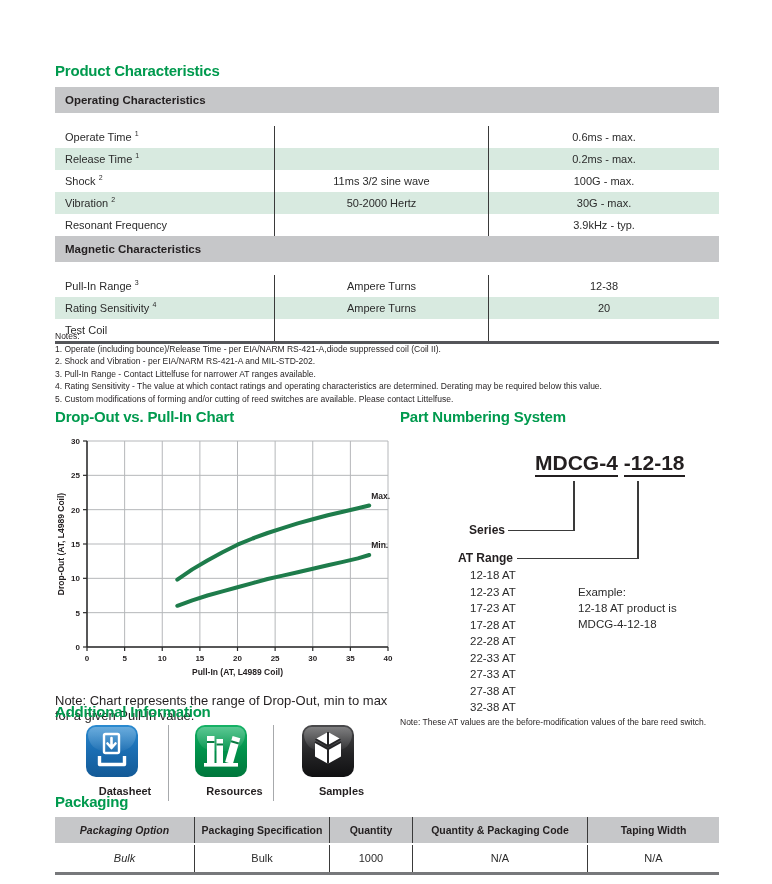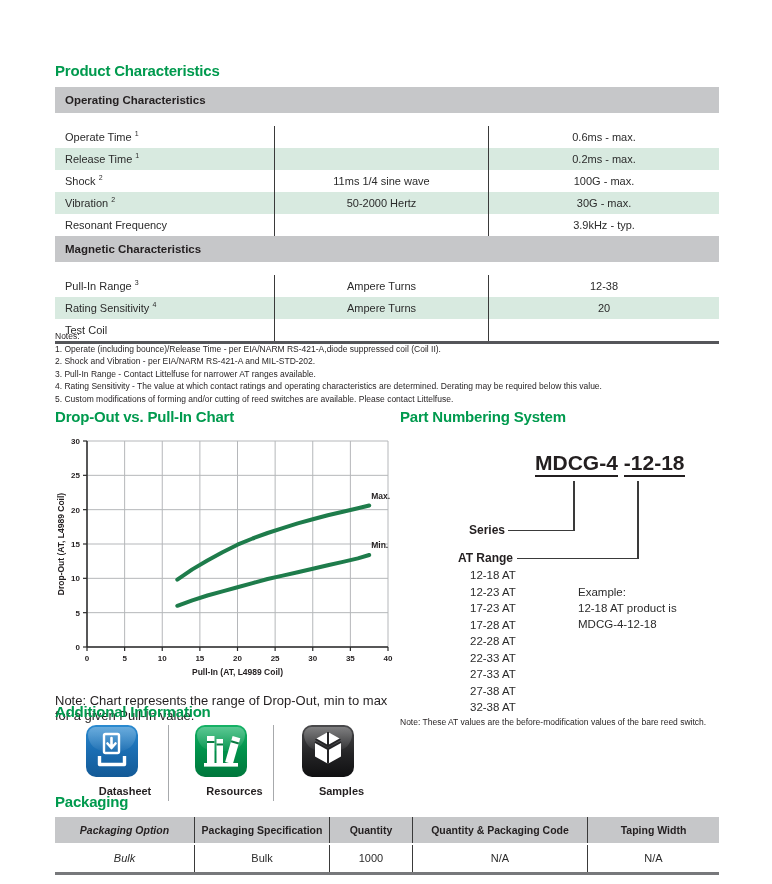--- a/index.html
+++ b/index.html
@@ -79,21 +79,21 @@
     <div class="c2"></div>
     <div class="c3">0.6ms - max.</div>
   </div>
   <div class="srow alt">
     <div class="c1"><span>Release Time </span><sup>1</sup></div>
     <div class="c2"></div>
     <div class="c3">0.2ms - max.</div>
   </div>
   <div class="srow">
     <div class="c1"><span>Shock </span><sup>2</sup></div>
-    <div class="c2">11ms 1/4 sine wave</div>
+    <div class="c2">11ms 3/2 sine wave</div>
     <div class="c3">100G - max.</div>
   </div>
   <div class="srow alt">
     <div class="c1"><span>Vibration </span><sup>2</sup></div>
     <div class="c2">50-2000 Hertz</div>
     <div class="c3">30G - max.</div>
   </div>
   <div class="srow">
     <div class="c1"><span>Resonant Frequency</span><sup></sup></div>
     <div class="c2"></div>

